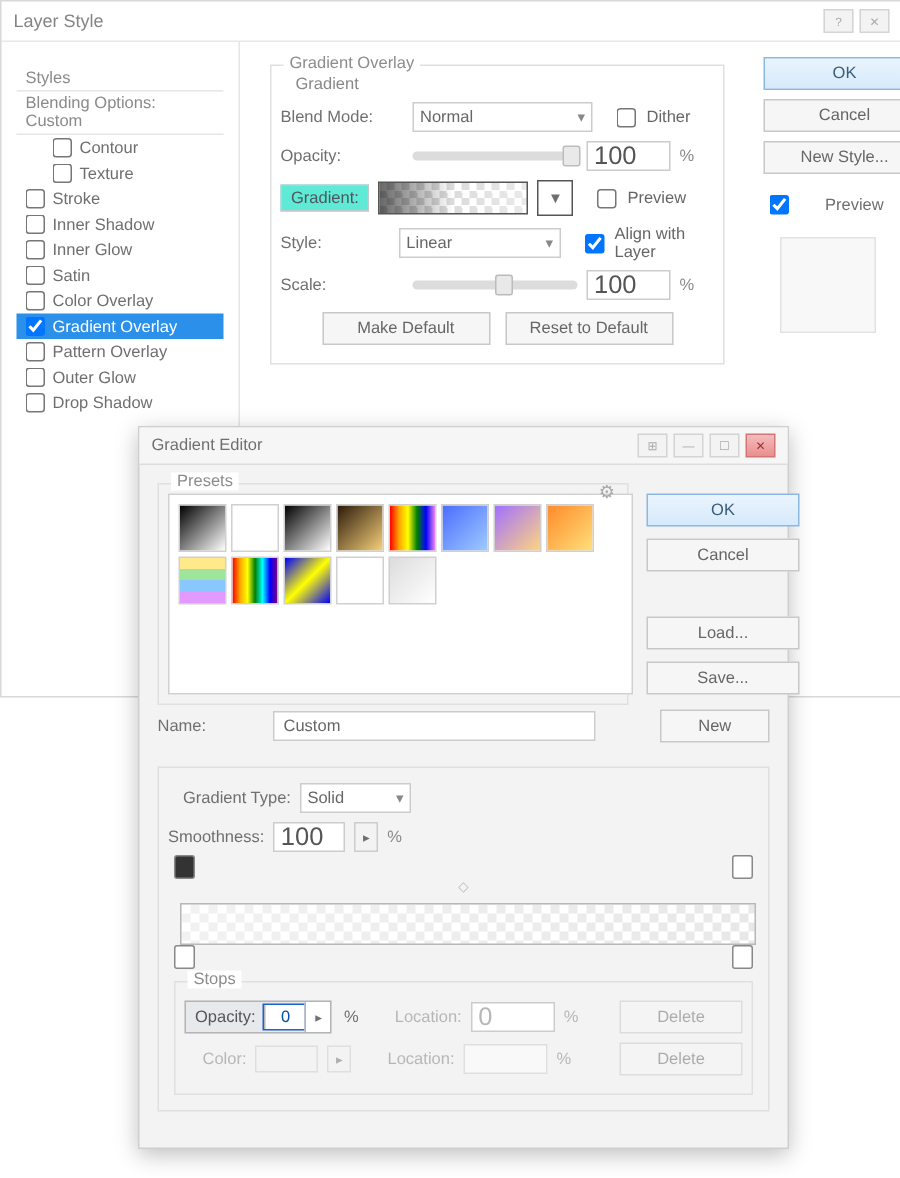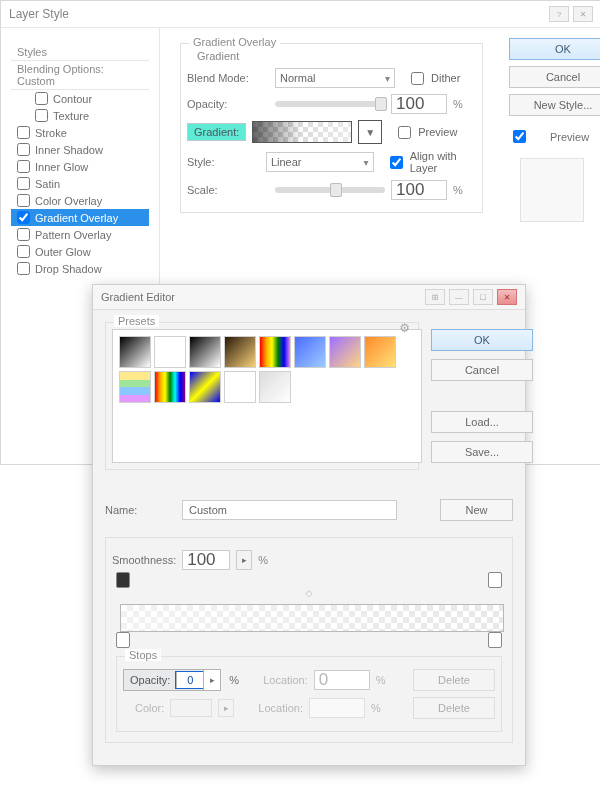--- a/index.html
+++ b/index.html
@@ -185,20 +185,24 @@
 
         <div class="row">
           <div class="rlabel">Scale:</div>
           <div class="slider">
               <div class="thumb" style="left:55px;"></div>
             </div>
           <div class="num">100</div>
           <span class="pct">%</span>
         </div>
 
+        <div class="row" style="justify-content:center;gap:10px;margin-top:8px;">
+          <div class="btn wide">Make Default</div>
+          <div class="btn wide">Reset to Default</div>
+        </div>
       </div>
     </div>
 
     <div class="right-col">
       <div class="btn blue">OK</div>
       <div class="btn">Cancel</div>
       <div class="btn">New Style...</div>
       <label style="display:flex;align-items:center;gap:21px;margin-top:5px;">
           <input type="checkbox" checked="" style="">
           <span>Preview</span>
@@ -240,27 +244,34 @@
           <div class="swatch" style="background: linear-gradient(135deg, rgb(160, 112, 255), rgb(255, 212, 128));"></div>
           <div class="swatch" style="background: linear-gradient(135deg, rgb(255, 138, 42), rgb(255, 224, 122));"></div>
           <div class="swatch" style="background: linear-gradient(rgb(255, 233, 138) 0px, rgb(255, 233, 138) 25%, rgb(158, 228, 154) 25%, rgb(158, 228, 154) 50%, rgb(138, 199, 255) 50%, rgb(138, 199, 255) 75%, rgb(226, 154, 255) 75%, rgb(226, 154, 255) 100%);"></div>
           <div class="swatch" style="background: linear-gradient(90deg, red, orange, yellow, green, cyan, blue, purple);"></div>
           <div class="swatch" style="background: linear-gradient(135deg, rgb(0, 0, 255), rgb(255, 255, 0), rgb(0, 0, 255));"></div>
           <div class="swatch" style="background: linear-gradient(135deg, rgba(255, 255, 255, 0), rgba(255, 255, 255, 0));"></div>
           <div class="swatch" style="background: linear-gradient(135deg, rgb(220, 220, 220), rgb(255, 255, 255));"></div>
         </div>
     </div>
 
-    <div class="row" style="margin-top:29px;gap:43px;">
+    <div class="row" style="margin-top:3px;gap:43px;">
       <span style="width:44px;">Name:</span>
       <div class="name-input">Custom</div>
       <div class="btn" style="width:66px;margin-left:auto;">New</div>
     </div>
 
     <div class="fieldset" style="margin:16px 0 0 0;">
+      <div class="row" style="margin-top:4px;">
+        <span style="margin-left:10px;">Gradient Type:</span>
+        <div class="combo" style="width:64px;">
+            <span>Solid</span>
+            <span class="chev"></span>
+          </div>
+      </div>
       <div class="row">
         <span>Smoothness:</span>
         <div class="num" style="width:38px;">100</div>
         <div style="width:14px;height:18px;border:1px solid #ccc;display:flex;align-items:center;justify-content:center;font-size:9px;">▸</div>
         <span class="pct">%</span>
       </div>
 
       <div style="position:relative;margin:18px 8px 24px 8px;">
         <div class="stop opacity sel" style="left:-4px;"></div>
         <div class="stop opacity" style="right:-4px;"></div>

